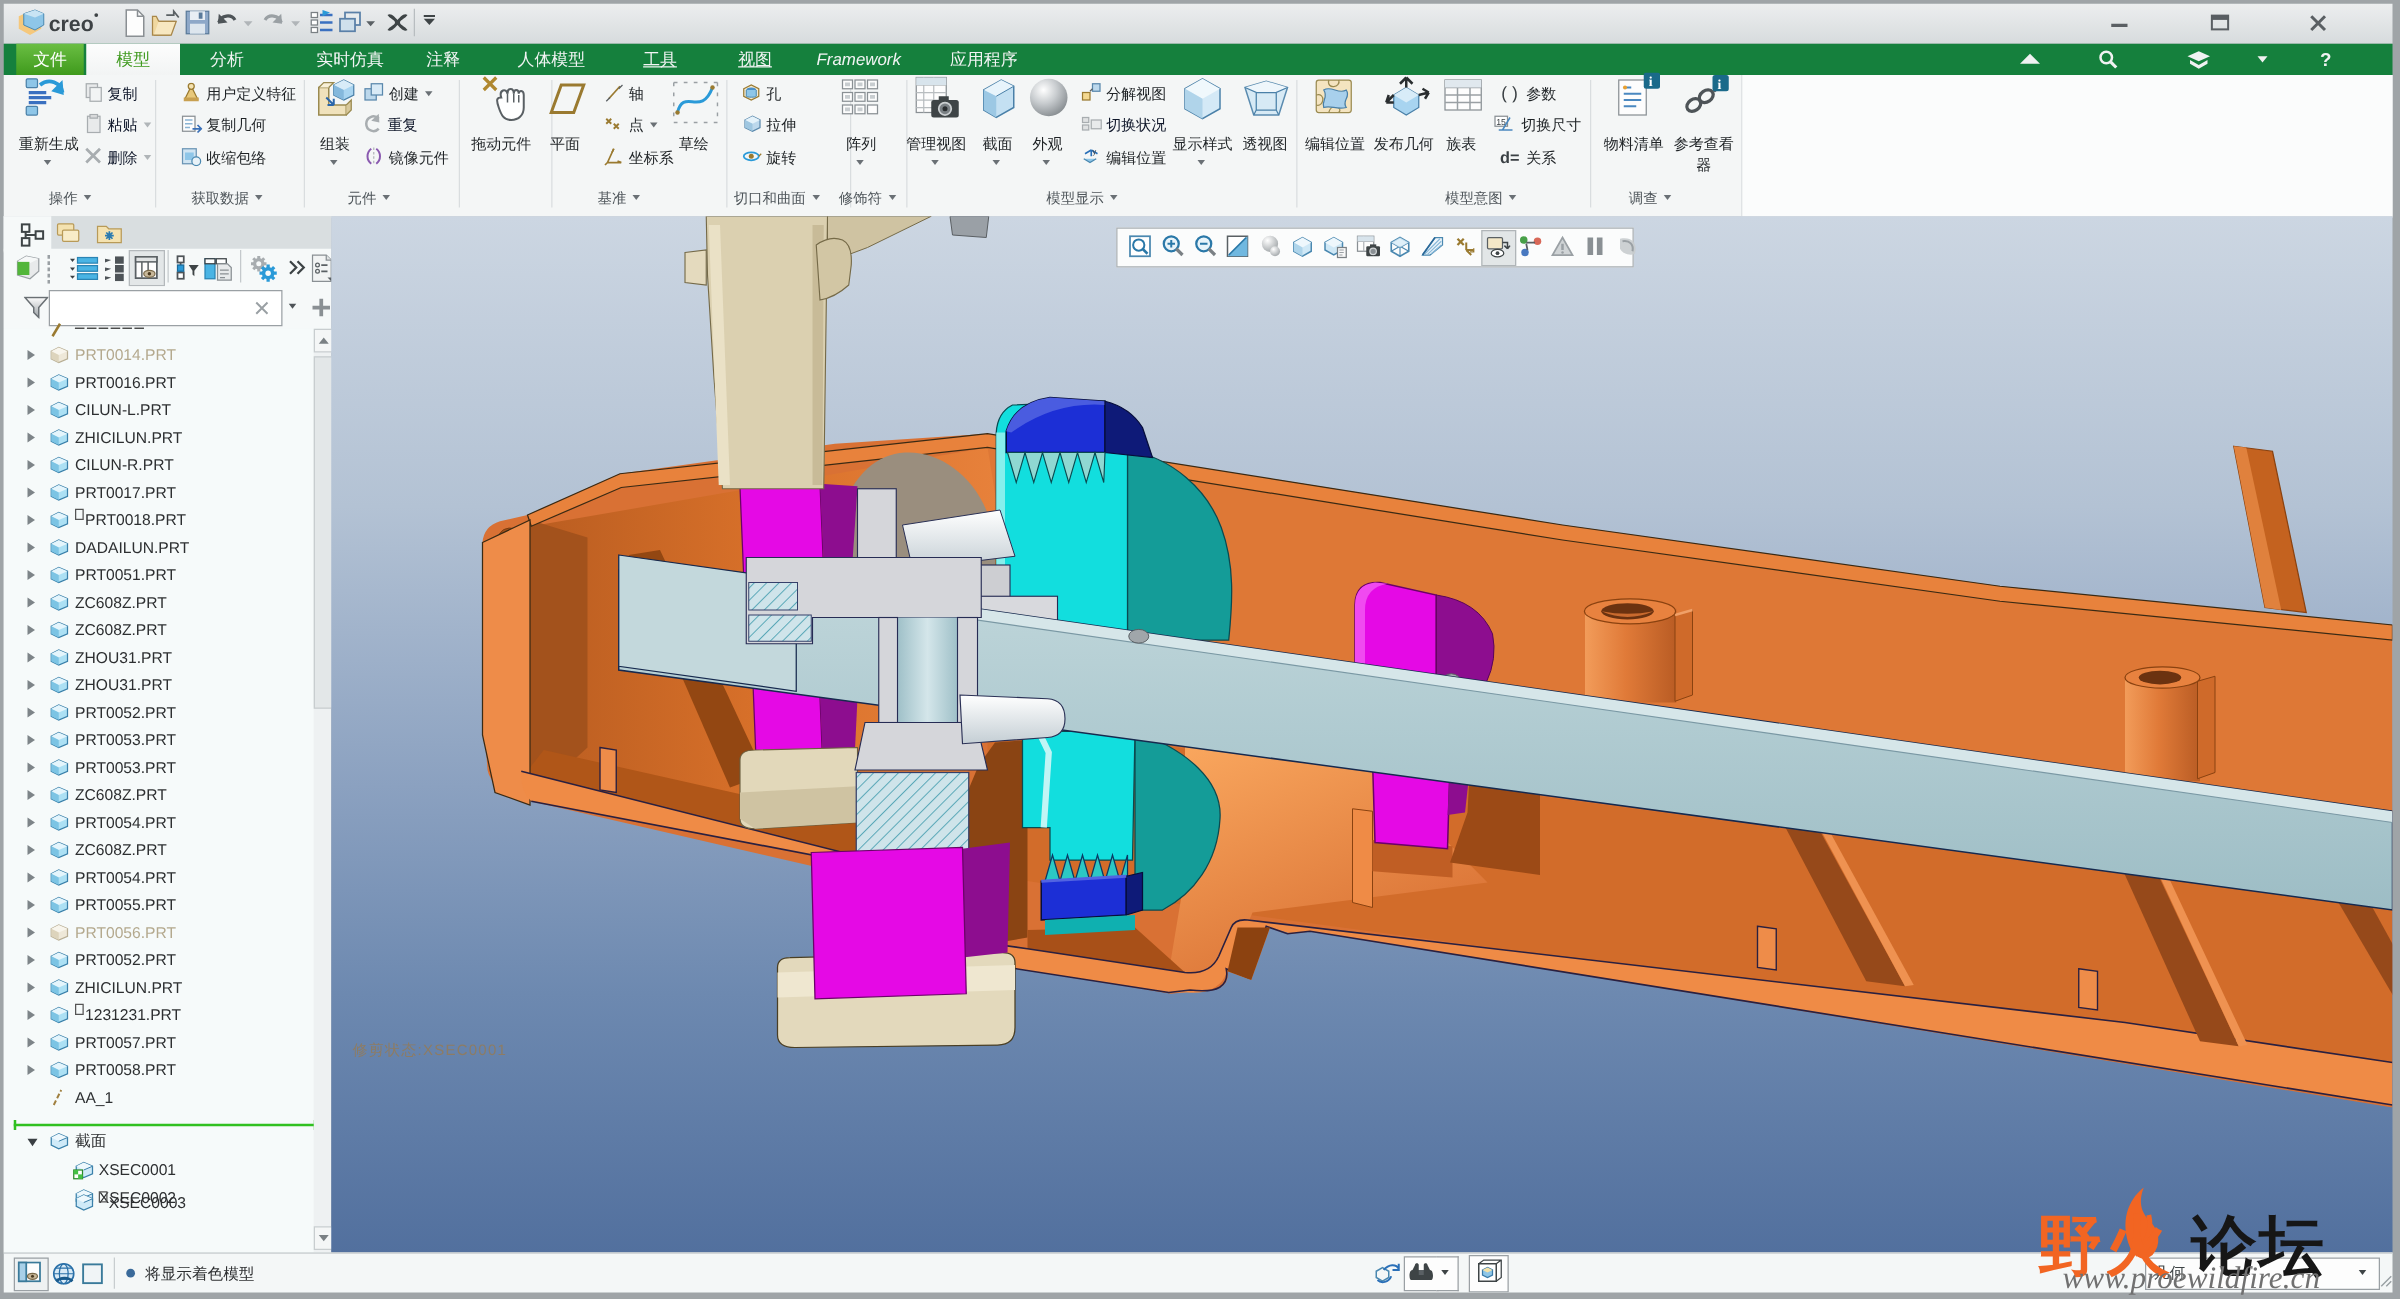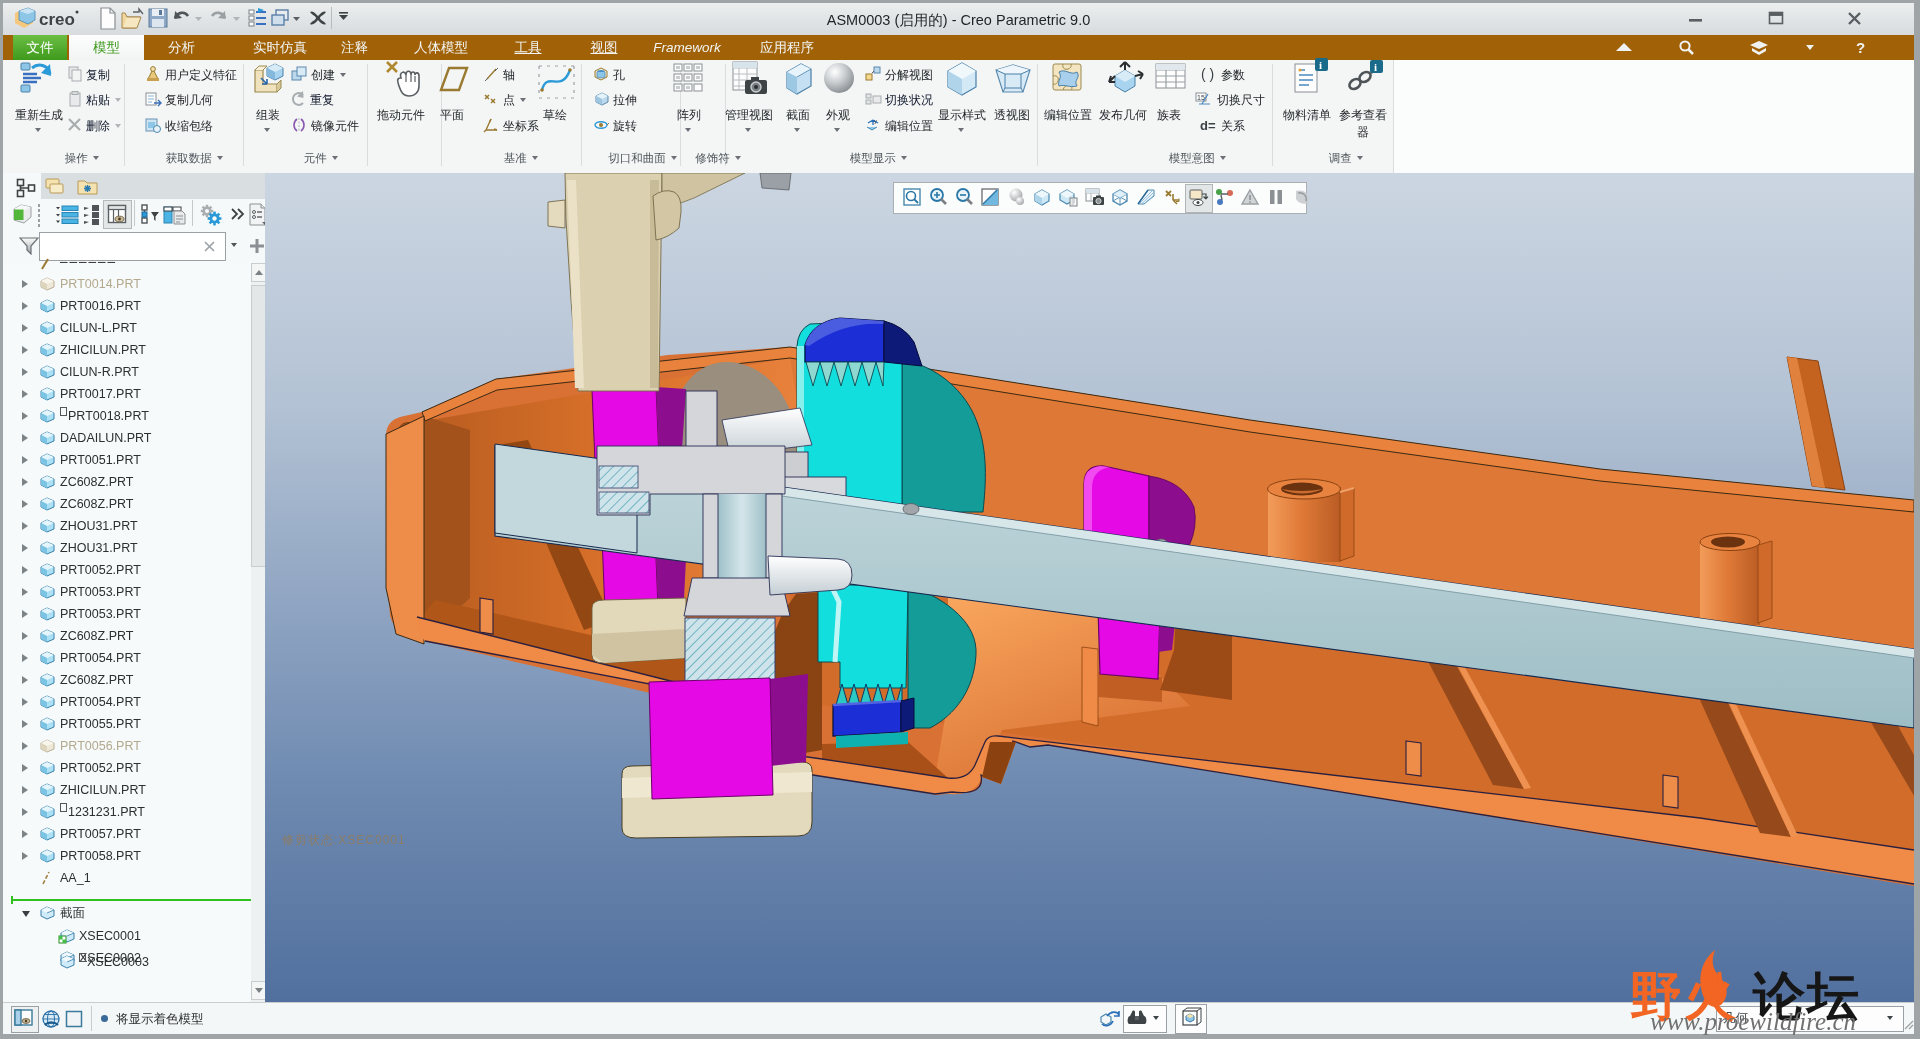--- a/index.html
+++ b/index.html
@@ -2,33 +2,33 @@
 <html><head>
 <meta charset="utf-8">
 <style>
 html,body{margin:0;padding:0;}
 body{width:1920px;height:1039px;font-family:"Liberation Sans",sans-serif;overflow:hidden;background:#9fa4a7;position:relative;}
 .abs{position:absolute;}
 
 #titlebar{position:absolute;left:3px;top:3px;width:1911px;height:32px;background:linear-gradient(#eceeef,#d7dbdd);}
 #title-text{position:absolute;left:0;right:0;top:8px;text-align:center;font-size:14.5px;color:#1f2326;}
 
-#tabbar{position:absolute;left:3px;top:35px;width:1911px;height:25px;background:#a16207;}
+#tabbar{position:absolute;left:3px;top:35px;width:1911px;height:25px;background:#15803d;}
 .tab{position:absolute;top:0;height:25px;line-height:25px;color:#f2f4f4;font-size:13.5px;text-align:center;}
 #tab-file{background:linear-gradient(#6abe43,#3f9a1c);color:#fff;}
 #tab-model{background:linear-gradient(#fdfdfd,#f2f4f4);color:#3f9a1e;}
 
 #ribbon{position:absolute;left:3px;top:60px;width:1911px;height:113px;background:#f4f6f6;border-bottom:1px solid #c3c8ca;}
 #ribbon .sep{position:absolute;top:4px;height:102px;width:1px;background:#d9dddf;}
 #ribbon .rend{position:absolute;top:0px;height:113px;width:1px;background:#d9dddf;}
 .biglab{position:absolute;font-size:12px;color:#1f2326;text-align:center;white-space:nowrap;}
 .smbtn{position:absolute;font-size:12px;color:#1f2326;white-space:nowrap;height:18px;line-height:18px;}
 .smbtn svg{vertical-align:-3px;margin-right:3px;}
 .gray{color:#0f172a;}
-.glab{position:absolute;top:91px;font-size:11.5px;color:#4e555a;white-space:nowrap;text-align:right;}
+.glab{position:absolute;top:91px;font-size:11.5px;color:#4e555a;white-space:nowrap;text-align:left;}
 .dar{display:inline-block;width:0;height:0;border-left:3.5px solid transparent;border-right:3.5px solid transparent;border-top:4px solid #6a7075;vertical-align:2px;margin-left:2px;}
 .dab{position:absolute;width:0;height:0;border-left:3.5px solid transparent;border-right:3.5px solid transparent;border-top:4px solid #6a7075;}
 
 #nav{position:absolute;left:3px;top:173px;width:262px;height:829px;background:#f3f7f7;}
 #viewport{position:absolute;left:265px;top:173px;width:1649px;height:829px;background:linear-gradient(#ccd6e2,#b3c2d4 28%,#8ba1c0 55%,#6d89b0 75%,#52709e);overflow:hidden;}
 
 #navtabs{position:absolute;left:0;top:0;width:262px;height:26px;background:#d9dee0;}
 #nav-icons{position:absolute;left:0;top:26px;width:262px;height:30px;background:#f6f9f9;}
 #nav-search{position:absolute;left:0;top:56px;width:262px;height:34px;background:#f6f9f9;}
 #tree{position:absolute;left:0;top:90px;width:248px;bottom:0;background:#f6fafa;font-size:12.5px;color:#2d2f31;}
@@ -102,21 +102,20 @@
       </g>
     <path d="M282 12 L289 12 L285.5 16 Z" fill="#5a6064"></path>
 
     <g transform="translate(298,5)">
         <path d="M1 2 C4 0 7 4 9 6 C11 4 14 0 17 2 C15 5 11 6 11 8 C11 10 15 11 17 14 C14 16 11 12 9 10 C7 12 4 16 1 14 C3 11 7 10 7 8 C7 6 3 5 1 2 Z" fill="#3e4446"></path>
       </g>
     <rect x="320" y="2" width="1" height="22" fill="#b8bdc0"></rect>
     <path d="M328 10 L337 10 L332.5 15 Z" fill="#3e4446"></path>
       <rect x="328" y="7" width="9" height="1.6" fill="#3e4446"></rect>
   </svg>
-  <div id="title-text">ASM0003 (启用的) - Creo Parametric 9.0</div>
   <svg class="abs" style="left:1678px;top:6px" width="210" height="20" viewBox="0 0 210 20">
     <rect x="8" y="10" width="13" height="2.6" fill="#5a5f63"></rect>
     <g stroke="#5a5f63" fill="none">
         <rect x="88.5" y="3.5" width="13" height="11" stroke-width="1.6"></rect>
         <rect x="88.5" y="3.8" width="13" height="2.6" fill="#5a5f63"></rect>
       </g>
     <path d="M168 4 L179 15 M179 4 L168 15" stroke="#5a5f63" stroke-width="2.4"></path>
   </svg>
 </div>
 

